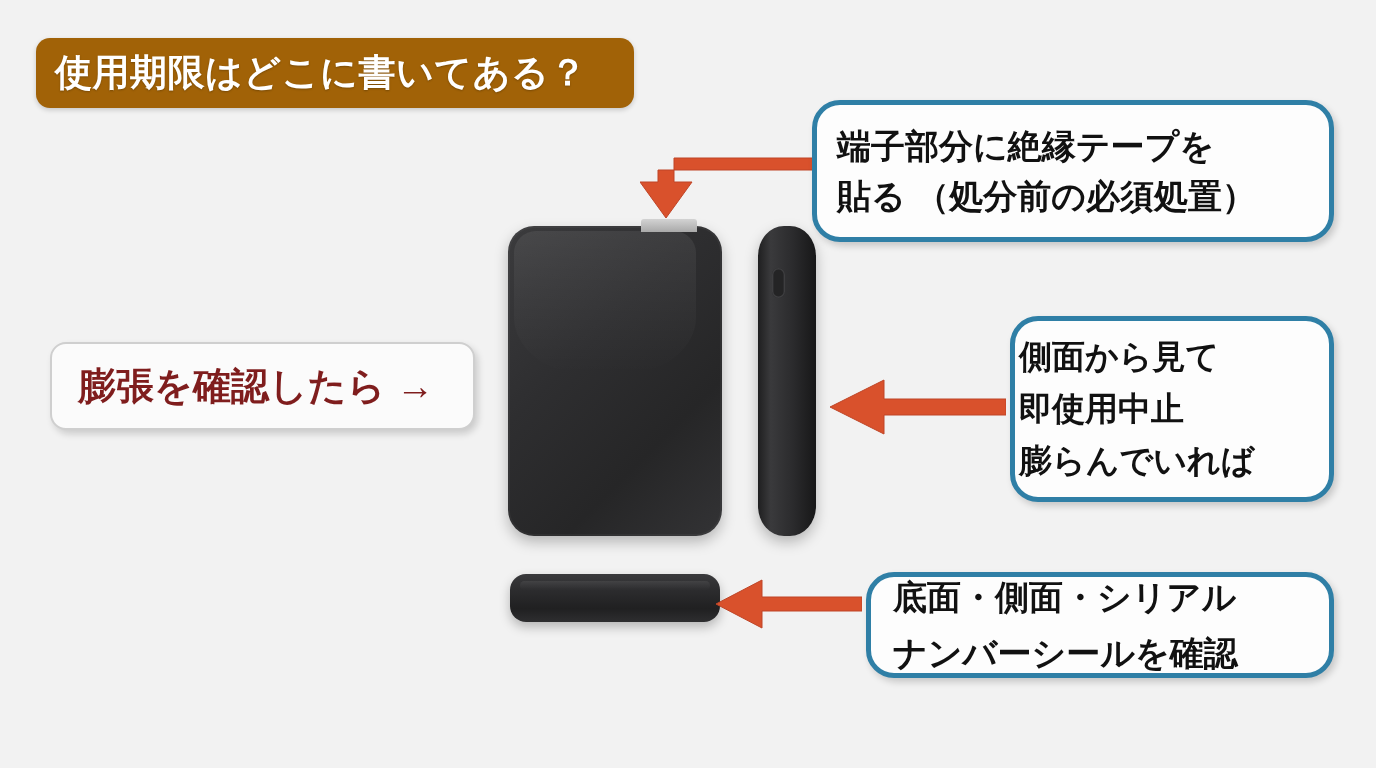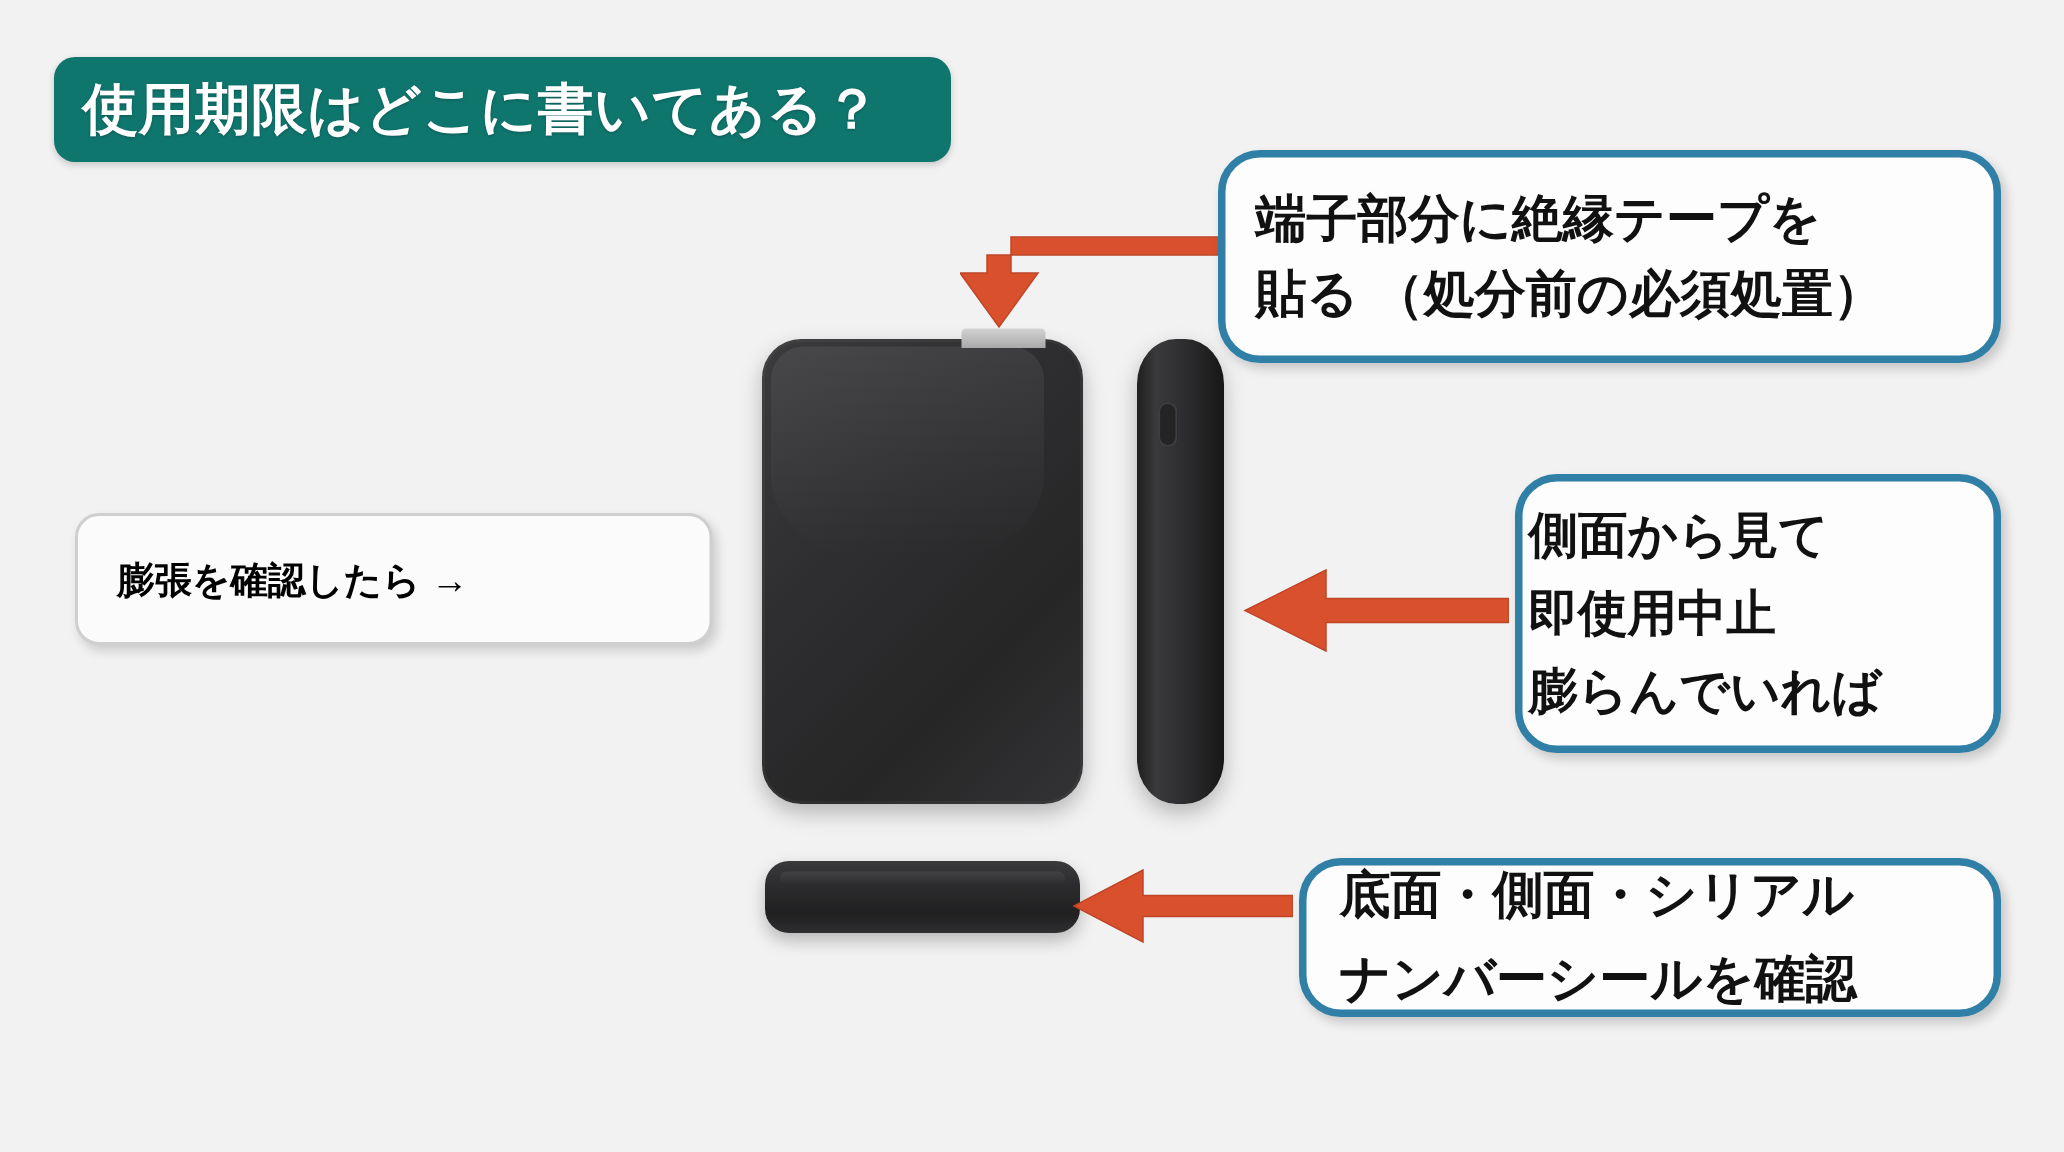--- a/index.html
+++ b/index.html
@@ -23,21 +23,21 @@
     overflow: hidden;
   }
 
   
   .title-badge {
     position: absolute;
     left: 36px;
     top: 38px;
     width: 598px;
     height: 70px;
-    background: #0f766e;
+    background: #a16207;
     border-radius: 14px;
     display: flex;
     align-items: center;
     box-shadow: 0 2px 5px rgba(0,0,0,0.18);
   }
   .title-badge .title-text {
     color: #ffffff;
     font-size: 37px;
     font-weight: bold;
     letter-spacing: 0.5px;
@@ -101,22 +101,22 @@
     box-shadow: 3px 4px 7px rgba(0,0,0,0.16);
   }
   #callout-check-swelling {
     left: 50px;
     top: 342px;
     width: 425px;
     height: 88px;
     padding-left: 26px;
   }
   #callout-check-swelling .line {
-    color: #000000;
-    font-size: 25px;
+    color: #7f1d1d;
+    font-size: 38px;
     font-weight: bold;
     white-space: nowrap;
   }
 
   
   #powerbank-front {
     position: absolute;
     left: 508px;
     top: 226px;
     width: 214px;

